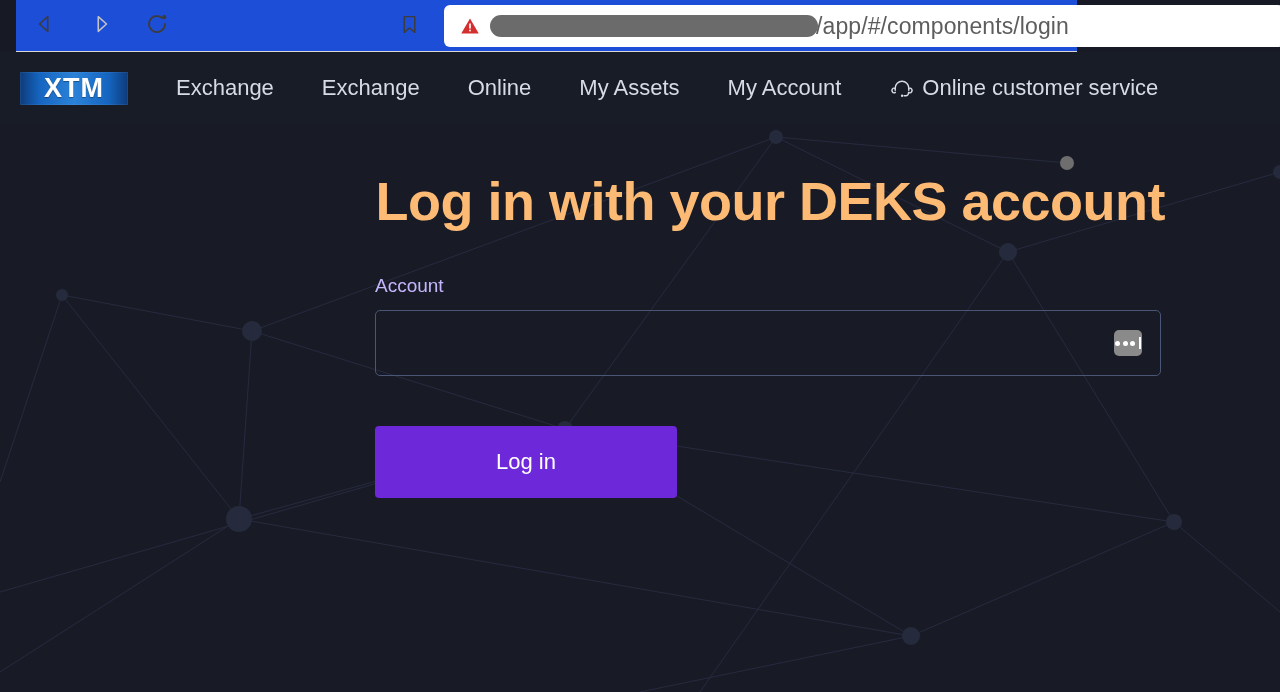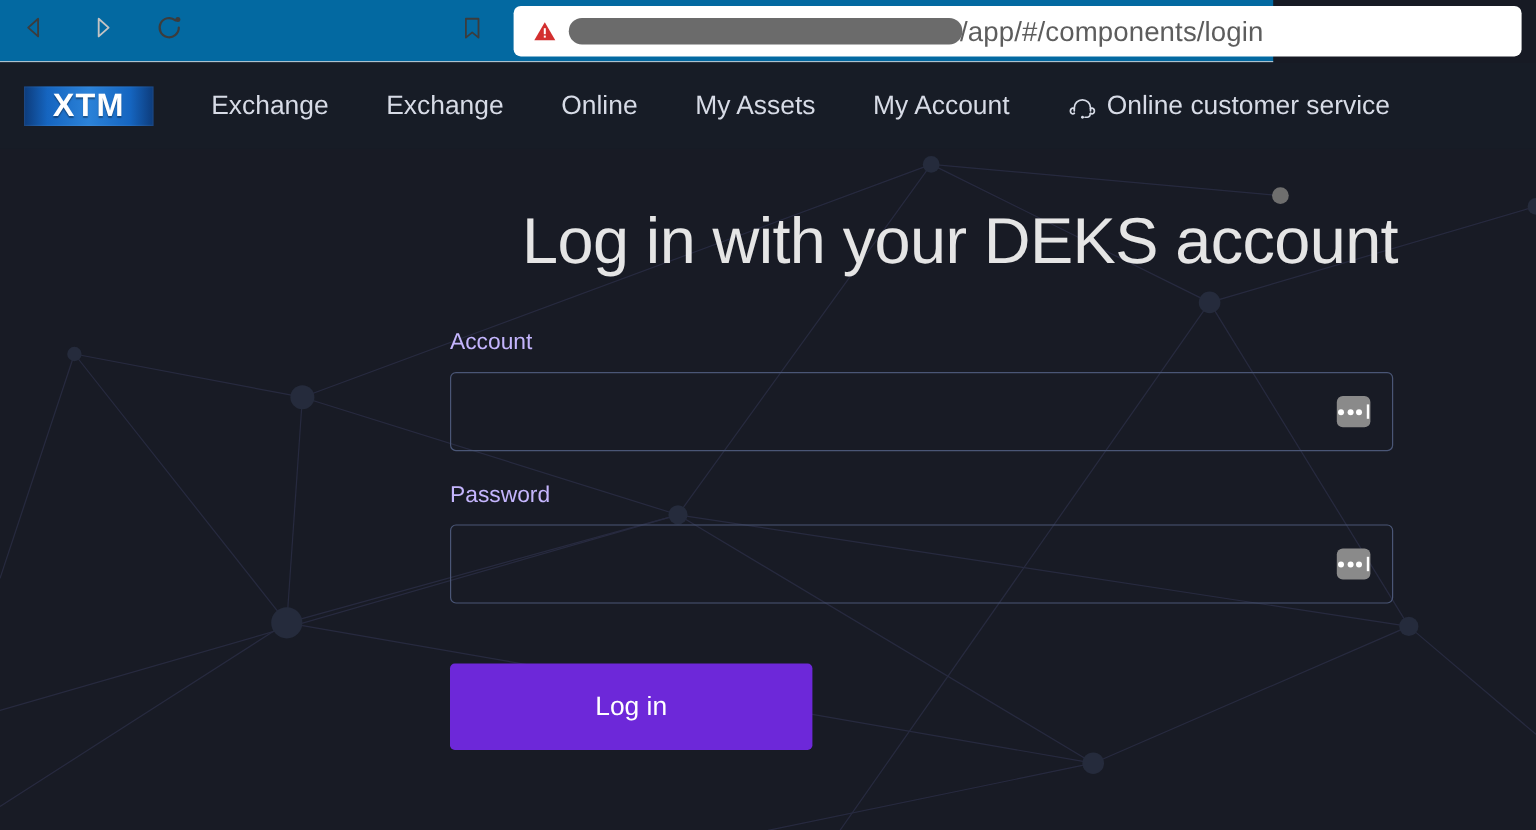--- a/index.html
+++ b/index.html
@@ -15,24 +15,24 @@
   #app {
     position: relative;
     width: 1280px;
     height: 692px;
     overflow: hidden;
   }
 
   
   .browser-bar {
     position: absolute;
-    left: 0; top: 0;
+    left: 16px; top: 0;
     width: 1061px;
     height: 52px;
-    background: #0369a1;
+    background: #1d4ed8;
     border-bottom: 1px solid #d8d8d8;
     display: flex;
     align-items: center;
     box-sizing: border-box;
   }
 
   .nav-btns {
     display: flex;
     align-items: center;
     gap: 26px;
@@ -167,21 +167,21 @@
     color: #d7dbe6;
     font-size: 22px;
     padding: 0 16px;
     white-space: nowrap;
     cursor: pointer;
     font-family: "Liberation Sans", sans-serif;
   }
 
   .nav-link.support {
     display: flex;
-    align-items: flex-end;
+    align-items: center;
     gap: 9px;
     padding-left: 18px;
   }
 
   .headset-icon {
     width: 22px;
     height: 22px;
     display: inline-flex;
     align-items: center;
     justify-content: center;
@@ -191,23 +191,23 @@
   
   .login-wrap {
     position: absolute;
     left: 375px;
     top: 120px;
     width: 790px;
     z-index: 3;
   }
 
   .login-title {
-    color: #e5e5e5;
+    color: #fdba74;
     font-size: 54px;
-    font-weight: normal;
+    font-weight: bold;
     margin: 0;
     line-height: 1.1;
     letter-spacing: -0.5px;
     text-align: right;
     white-space: nowrap;
     font-family: "Liberation Sans", sans-serif;
   }
 
   .field-group {
     margin-top: 44px;
@@ -419,30 +419,18 @@
           <input class="field-input" type="text" value="" style="">
           <span class="autofill-badge">
             <span class="dot"></span>
             <span class="dot"></span>
             <span class="dot"></span>
             <span class="caret"></span>
           </span>
         </div>
       </div>
 
-      <div class="field-group second">
-        <div class="field-label">Password</div>
-        <div class="field-box">
-          <input class="field-input" type="password" value="" style="">
-          <span class="autofill-badge">
-            <span class="dot"></span>
-            <span class="dot"></span>
-            <span class="dot"></span>
-            <span class="caret"></span>
-          </span>
-        </div>
-      </div>
 
       <button class="login-btn">Log in</button>
 
     </div>
   </div>
 </div>
 
 </body></html>

